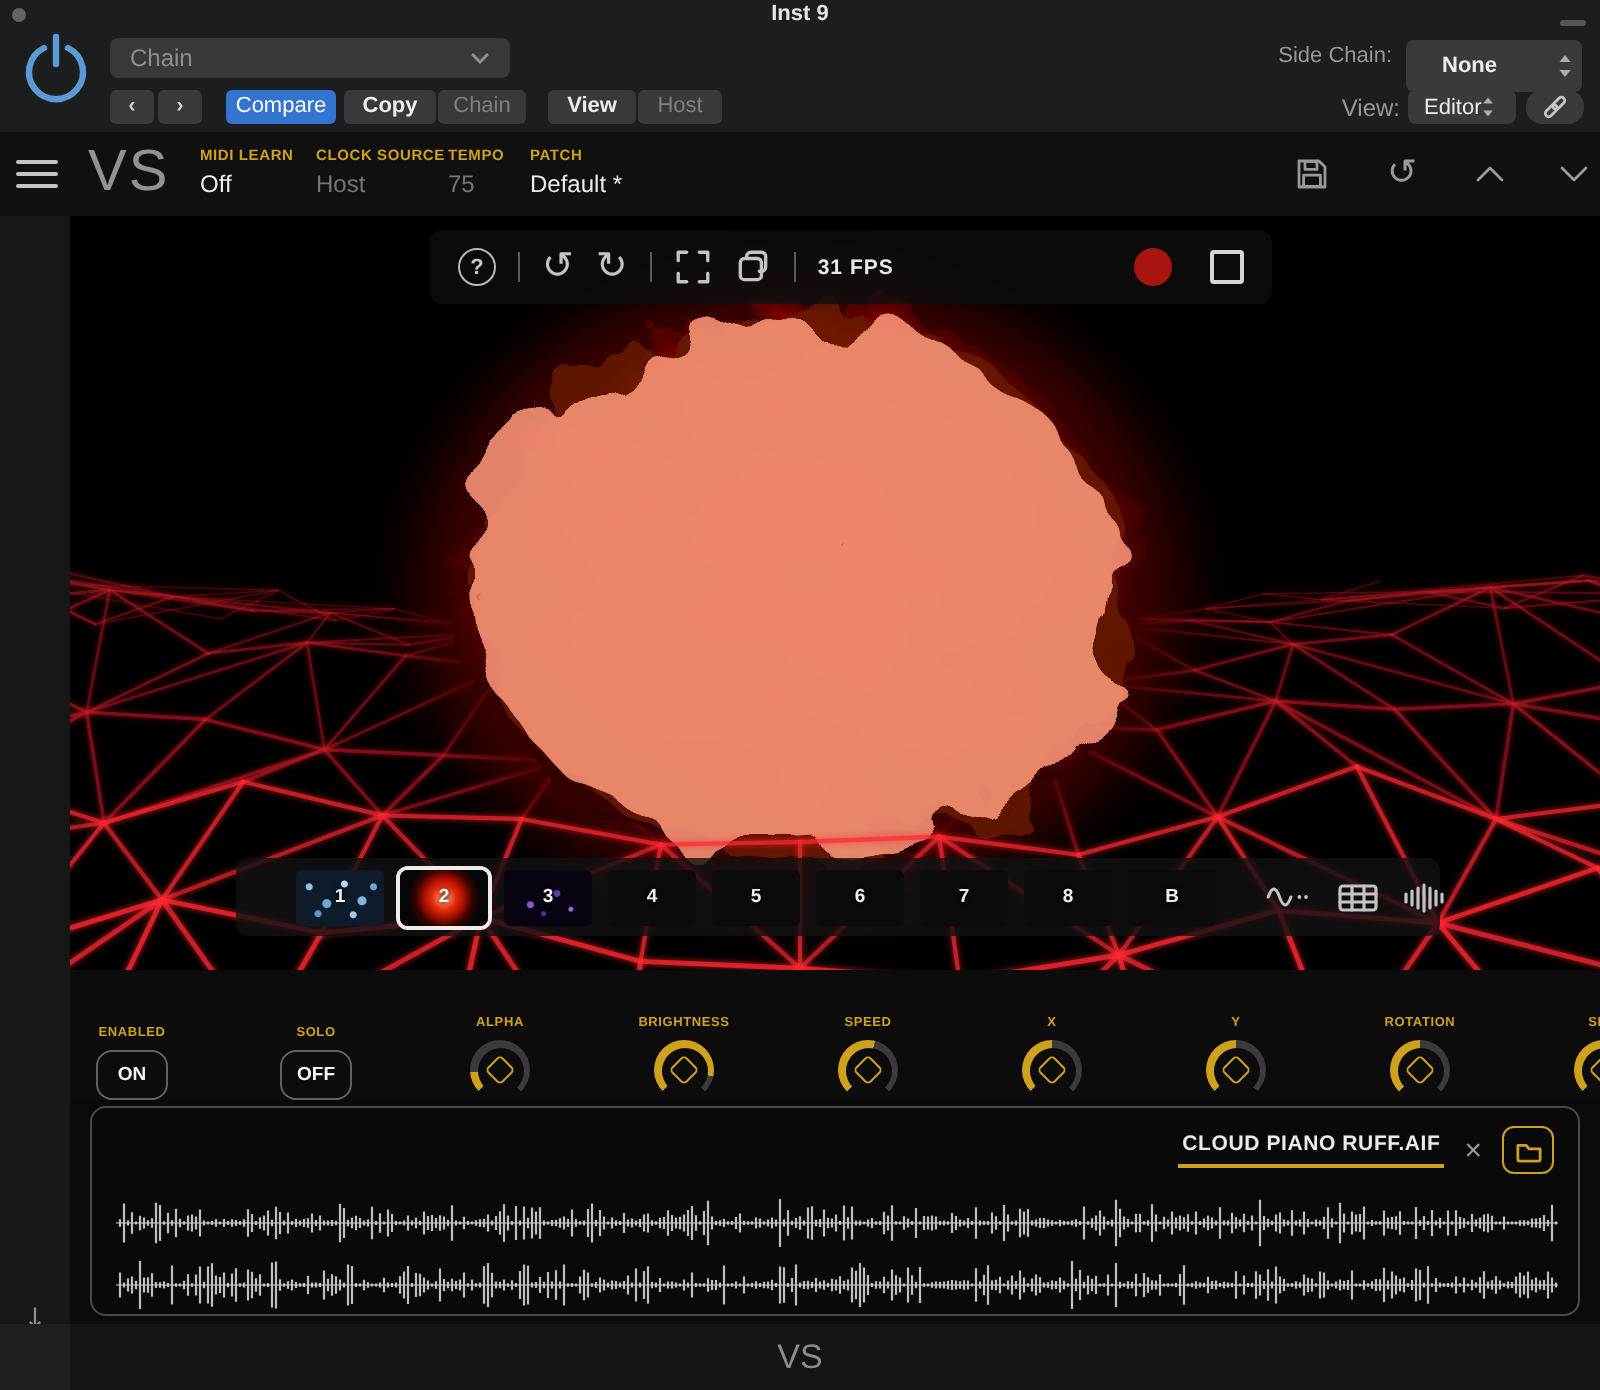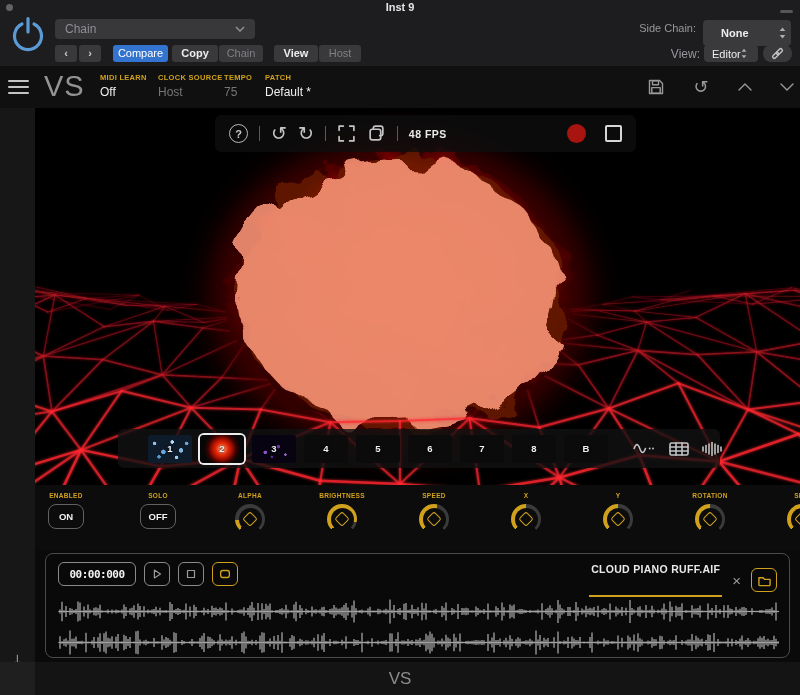--- a/index.html
+++ b/index.html
@@ -103,21 +103,21 @@
   .slot-1{background:radial-gradient(circle at 50% 50%,#ff7a50 0 3px,#e82a08 6px,#a50f00 10px,#3a0300 14px,#060606 18px);}
   .slot-2{background-color:#070310;background-image:
     radial-gradient(circle at 30% 62%,#8a55c8 0 1.5px,transparent 2px),
     radial-gradient(circle at 60% 42%,#6a3aa8 0 1.5px,transparent 2px),
     radial-gradient(circle at 76% 70%,#9a65d8 0 1px,transparent 1.5px),
     radial-gradient(circle at 45% 78%,#5a2a98 0 1px,transparent 1.5px);}
   .mode-icons{display:flex;align-items:center;gap:12px;margin-left:4px;}
 
   
   .params{position:absolute;left:35px;top:485px;width:765px;height:65px;background:#0c0c0c;
-    display:flex;justify-content:space-between;align-items:flex-start;padding:7px 6px 0 8px;gap:46px;}
+    display:flex;justify-content:space-between;align-items:flex-end;padding:7px 6px 0 8px;gap:46px;}
   .param{width:46px;display:flex;flex-direction:column;align-items:center;gap:5px;flex:0 0 auto;}
   .plabel{font-size:6.5px;font-weight:bold;color:var(--accent);letter-spacing:.3px;white-space:nowrap;}
   .param.disabled .plabel{color:#4f4f4f;}
   .pbtn{width:36px;height:25px;border:1.5px solid #616163;border-radius:8px;background:none;cursor:pointer;
     color:#f2f2f2;font-size:9.5px;font-weight:bold;}
   .knob{width:30px;height:30px;border-radius:50%;position:relative;cursor:pointer;
     background:conic-gradient(from 225deg,var(--accent) calc(var(--amt,0.5)*270deg),#3b3b3b calc(var(--amt,0.5)*270deg) 270deg,transparent 270deg);}
   .knob::before{content:"";position:absolute;inset:3.5px;border-radius:50%;background:#0c0c0c;}
   .knob::after{content:"";position:absolute;width:9px;height:9px;left:50%;top:50%;
     transform:translate(-50%,-50%) rotate(45deg);border:1.8px solid var(--accent);border-radius:2.5px;}
@@ -127,21 +127,21 @@
   
   .bottomzone{position:absolute;left:35px;top:550px;width:765px;height:112px;background:#0a0a0a;}
   .sampler-panel{position:absolute;left:10px;top:3px;width:745px;height:105px;border:1px solid #4b4b4b;border-radius:8px;background:#090909;}
   .transport{position:absolute;left:12px;top:8px;display:flex;align-items:center;gap:8px;}
   .timecode{width:78px;height:24px;border:1.5px solid #8a8a8a;border-radius:6px;color:#f2f2f2;
     font-family:"DejaVu Sans Mono",monospace;font-size:11px;font-weight:bold;display:flex;align-items:center;justify-content:center;letter-spacing:-0.5px;}
   .t-btn{width:26px;height:24px;border:1.5px solid #8a8a8a;border-radius:6px;background:none;cursor:pointer;
     display:flex;align-items:center;justify-content:center;padding:0;}
   .t-btn.loop{border-color:var(--accent);}
   .file-group{position:absolute;right:12px;top:9px;display:flex;align-items:center;gap:10px;}
-  .file-name{font-size:10.5px;font-weight:bold;color:#eaeaea;letter-spacing:.3px;padding:0 2px 20px 2px;border-bottom:2px solid var(--accent);}
+  .file-name{font-size:10.5px;font-weight:bold;color:#eaeaea;letter-spacing:.3px;padding:0 2px 4px 2px;border-bottom:2px solid var(--accent);}
   .file-close{background:none;border:none;cursor:pointer;color:#9a9a9a;font-size:15px;line-height:15px;padding:0;}
   .wave{position:absolute;left:12px;width:721px;height:27px;}
   #wave-left{top:44px;} #wave-right{top:75px;}
 
   
   .footer{position:absolute;left:0;top:662px;width:800px;height:33px;background:#141414;}
   .footer-left{position:absolute;left:0;top:0;width:35px;height:33px;background:#1f1f1f;}
   .footer-logo{position:absolute;left:0;top:0;width:100%;text-align:center;line-height:33px;font-size:17px;color:#8c8c8c;}
   .watermark{position:absolute;right:8px;top:648px;z-index:40;font-size:21px;font-weight:bold;color:#b5b5b5;
     letter-spacing:.5px;text-shadow:0 2px 3px rgba(0,0,0,.95);}
@@ -713,21 +713,21 @@
           <path d="M2 6 V2 H6 M12 2 H16 V6 M16 12 V16 H12 M6 16 H2 V12" class="st"></path>
         </svg>
       </button>
       <button class="tb-btn">
         <svg width="19" height="19" viewBox="0 0 18 18">
           <rect x="3" y="5" width="10" height="10" rx="2" class="st"></rect>
           <path d="M6 5 V4 a2 2 0 0 1 2-2 h5 a2 2 0 0 1 2 2 v5 a2 2 0 0 1-2 2 h-1" class="st"></path>
         </svg>
       </button>
       <span class="tb-sep"></span>
-      <span class="fps">48 FPS</span>
+      <span class="fps">31 FPS</span>
       <button class="rec-btn"></button>
       <button class="stop-btn"></button>
     </div>
 
     <div class="slot-bar">
       <button class="sphere"></button>
       <span class="slot-sep"></span>
       <button class="slot slot-0">1</button>
       <button class="slot slot-1 selected">2</button>
       <button class="slot slot-2">3</button>
@@ -832,38 +832,20 @@
       <div class="knob" style="--amt: 0.25;"></div>
     </div>
     <div class="param">
       <div class="plabel">GLIDE</div>
       <div class="knob" style="--amt: 0.25;"></div>
     </div>
   </div>
 
   <div class="bottomzone">
     <div class="sampler-panel">
-      <div class="transport">
-        <div class="timecode">00:00:000</div>
-        <button class="t-btn">
-          <svg width="14" height="14" viewBox="0 0 16 16">
-            <path d="M5 3.5 L12 8 L5 12.5 Z" class="st-thin" stroke="#d0d0d0"></path>
-          </svg>
-        </button>
-        <button class="t-btn">
-          <svg width="14" height="14" viewBox="0 0 16 16">
-            <rect x="4" y="4" width="8" height="8" class="st-thin" stroke="#d0d0d0"></rect>
-          </svg>
-        </button>
-        <button class="t-btn loop">
-          <svg width="14" height="14" viewBox="0 0 16 16">
-            <rect x="3" y="4" width="10" height="8" rx="2.5" class="st-acc"></rect>
-          </svg>
-        </button>
-      </div>
       <div class="file-group">
         <span class="file-name">CLOUD PIANO RUFF.AIF</span>
         <button class="file-close">×</button>
         <button class="t-btn loop">
           <svg width="15" height="13" viewBox="0 0 16 14">
             <path d="M2 4 h4.5 l1.5 1.8 h6 V11.5 a1 1 0 0 1 -1 1 H3 a1 1 0 0 1 -1 -1 Z" class="st-acc" stroke-width="1.3"></path>
           </svg>
         </button>
       </div>
       <svg class="wave" id="wave-left" width="721" height="27" viewBox="0 0 721 27">

